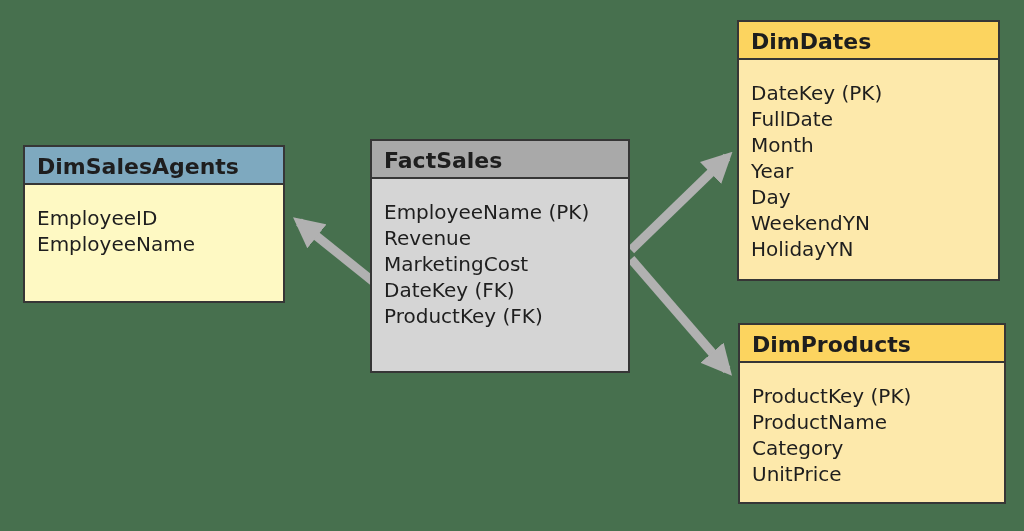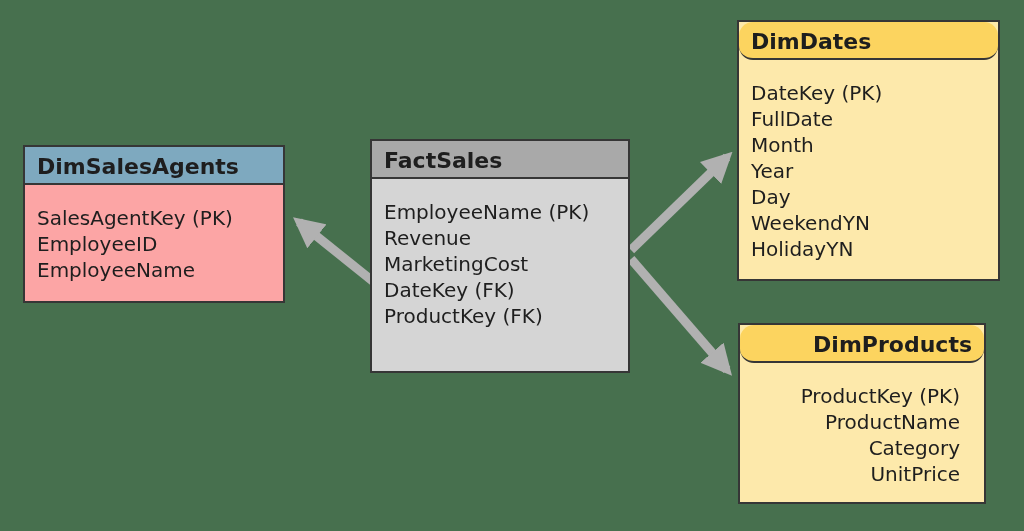--- a/index.html
+++ b/index.html
@@ -41,52 +41,51 @@
   }
   .tbl-body {
     padding: 20px 24px 12px 12px;
     font-size: 20px;
     line-height: 26px;
   }
   .tbl-field {
     white-space: nowrap;
   }
   
-  .t-blue   { background: #fca5a5; }
+  .t-blue   { background: #fef9c3; }
   .t-blue   .tbl-header { background: #7ea9bf; }
   .t-gray   { background: #d5d5d5; }
   .t-gray   .tbl-header { background: #a9a9a9; }
   .t-yellow { background: #fde9ab; }
-  .t-yellow .tbl-header { background: #fcd45f; border-radius: 14px; }
+  .t-yellow .tbl-header { background: #fcd45f; }
   
   #tbl-dimsalesagents { left: 23px;  top: 145px; width: 262px; height: 158px; }
   #tbl-factsales      { left: 370px; top: 139px; width: 260px; height: 234px; }
   #tbl-dimdates       { left: 737px; top: 20px;  width: 263px; height: 261px; }
-  #tbl-dimproducts    { left: 738px; top: 323px; width: 248px; height: 181px; text-align: right; }
+  #tbl-dimproducts    { left: 738px; top: 323px; width: 268px; height: 181px; }
 </style>
 </head>
 <body>
 
 <div id="canvas">
 
   <svg id="arrow-layer" viewBox="0 0 1024 531" xmlns="http://www.w3.org/2000/svg">
     <defs>
       <marker id="ah" viewBox="0 0 10 10" refX="7.5" refY="5" markerWidth="3.4" markerHeight="3.4" orient="auto">
         <path d="M0 0 L10 5 L0 10 z" fill="#b1b1b1"></path>
       </marker>
     </defs>
     <line x1="380" y1="287" x2="299" y2="222" stroke="#b1b1b1" stroke-width="9" marker-end="url(#ah)"></line>
     <line x1="631" y1="250" x2="727" y2="157" stroke="#b1b1b1" stroke-width="9" marker-end="url(#ah)"></line>
     <line x1="631" y1="259" x2="727" y2="370" stroke="#b1b1b1" stroke-width="9" marker-end="url(#ah)"></line>
   </svg>
 
   <div id="tbl-dimsalesagents" class="tbl t-blue">
     <div class="tbl-header">DimSalesAgents</div>
     <div class="tbl-body">
-      <div class="tbl-field">SalesAgentKey (PK)</div>
       <div class="tbl-field">EmployeeID</div>
       <div class="tbl-field">EmployeeName</div>
     </div>
   </div>
 
   <div id="tbl-factsales" class="tbl t-gray">
     <div class="tbl-header">FactSales</div>
     <div class="tbl-body">
       <div class="tbl-field">EmployeeName (PK)</div>
       <div class="tbl-field">Revenue</div>

